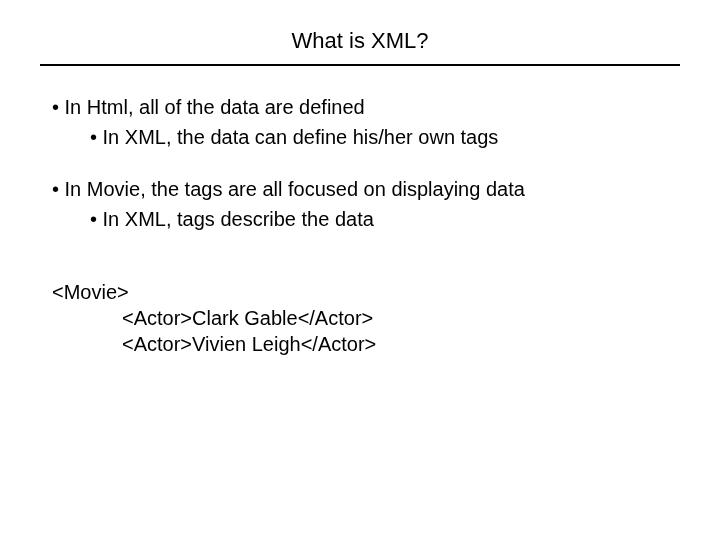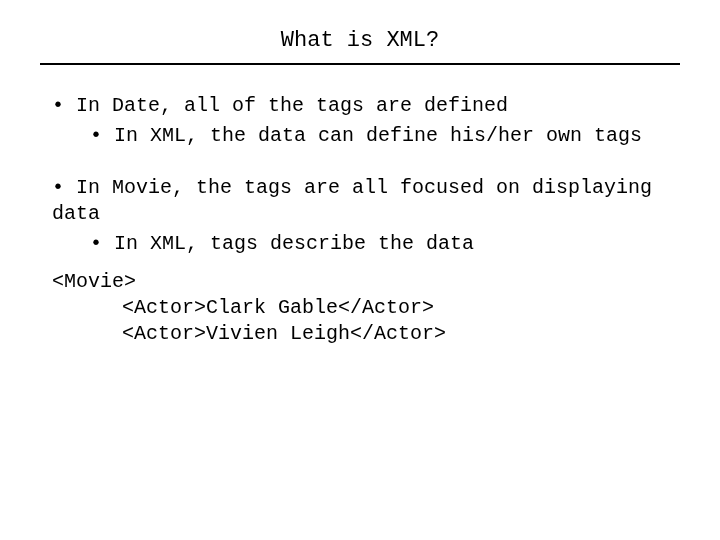--- a/index.html
+++ b/index.html
@@ -8,21 +8,20 @@
     height: 540px;
     background: #ffffff;
     font-family: Arial, Helvetica, sans-serif;
     color: #000000;
     overflow: hidden;
   }
   .slide {
     width: 100%;
     height: 100%;
     padding: 28px 40px 8px 40px;
-    font-family: Liberation Mono, monospace;
   }
   .title {
     text-align: center;
     font-size: 22px;
     font-weight: normal;
     padding-bottom: 10px;
   }
   .hr {
     border: none;
     border-top: 2px solid #000;
@@ -30,31 +29,31 @@
     width: 100%;
   }
   .content {
     font-size: 20px;
     line-height: 1.3;
     padding-left: 12px;
   }
   .b1 { margin-bottom: 4px; }
   .b2 { padding-left: 38px; }
   .gap { height: 26px; }
-  .code { margin-top: 12px; font-size: 20px; line-height: 1.3; }
+  .code { margin-top: 47px; font-size: 20px; line-height: 1.3; }
   .code .indent { padding-left: 70px; }
 </style>
 </head>
 <body>
 
 <div class="slide">
   <div class="title">What is XML?</div>
   <hr class="hr">
   <div class="content">
-    <div class="b1">• In Date, all of the tags are defined</div>
+    <div class="b1">• In Html, all of the data are defined</div>
     <div class="b2">• In XML, the data can define his/her own tags</div>
     <div class="gap"></div>
     <div class="b1">• In Movie, the tags are all focused on displaying data</div>
     <div class="b2">• In XML, tags describe the data</div>
     <div class="code">
       <div>&lt;Movie&gt;</div>
       <div class="indent">&lt;Actor&gt;Clark Gable&lt;/Actor&gt;</div>
       <div class="indent">&lt;Actor&gt;Vivien Leigh&lt;/Actor&gt;</div>
     </div>
   </div>

